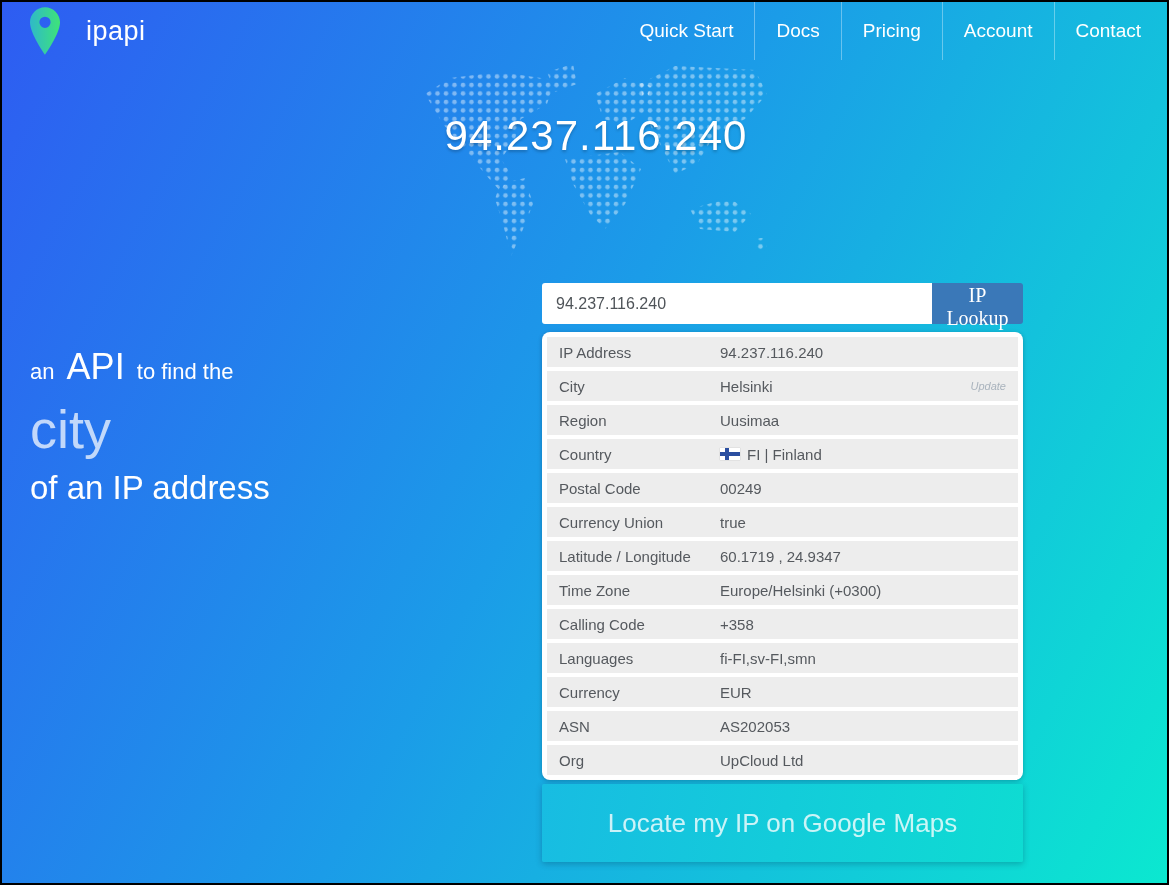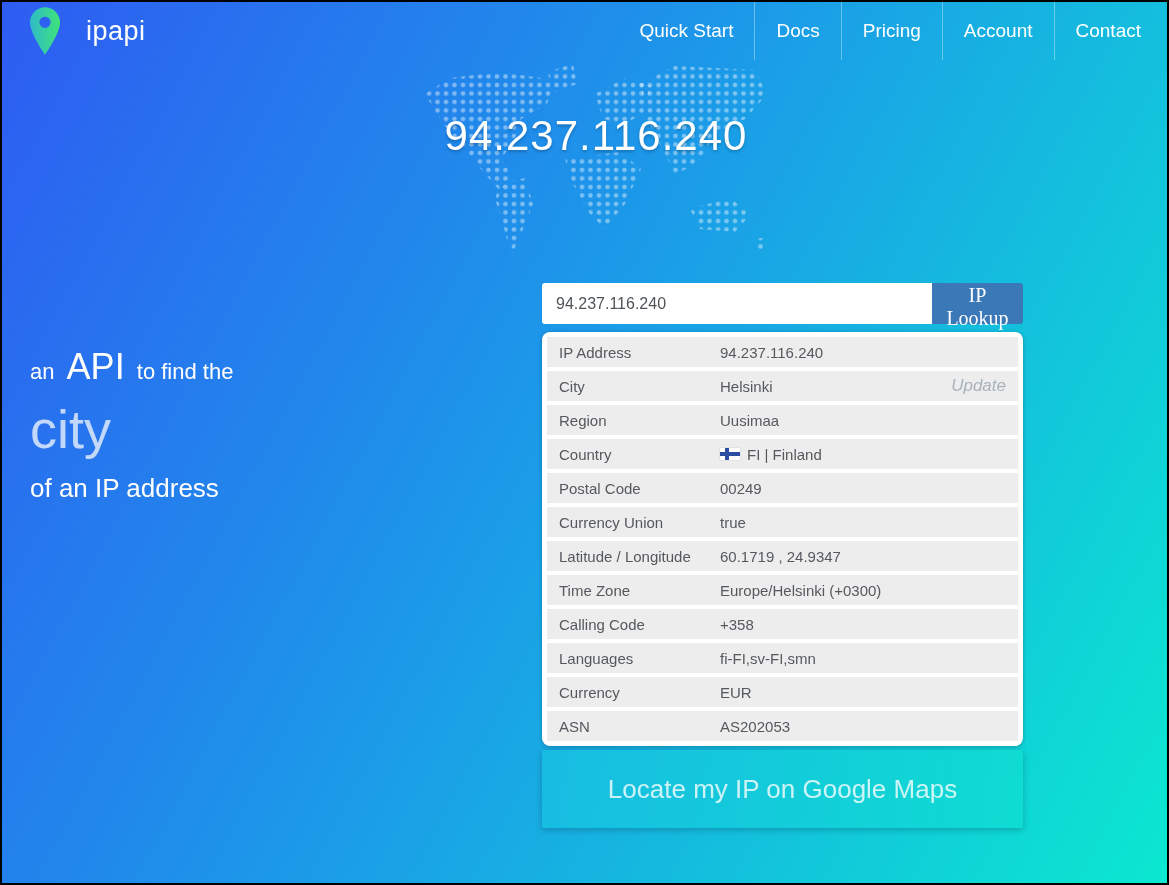--- a/index.html
+++ b/index.html
@@ -32,21 +32,21 @@
   .ip-overlay{
     position:absolute;left:423px;top:110px;width:342px;
     text-align:center;color:#fff;font-size:42px;letter-spacing:1px;
     text-shadow:0 2px 3px rgba(0,0,0,.22);
   }
   
   .tagline{position:absolute;left:28px;top:350px;color:#fff;}
   .tag-line1{font-size:22px;line-height:30px;}
   .tag-api{font-size:36px;margin:0 6px;}
   .tag-city{font-size:54px;line-height:56px;margin-top:14px;color:rgba(255,255,255,.72);}
-  .tag-line3{font-size:26px;line-height:34px;margin-top:14px;}
+  .tag-line3{font-size:33px;line-height:34px;margin-top:14px;}
   
   .lookup{position:absolute;left:540px;top:281px;width:481px;}
   .search-row{display:flex;height:41px;}
   .search-input{
     flex:1;height:100%;border:none;outline:none;
     border-radius:3px 0 0 3px;padding:0 0 0 14px;
     font-family:"Liberation Sans",sans-serif;font-size:16px;color:#4f5459;
     box-sizing:border-box;
   }
   .lookup-btn{
@@ -59,21 +59,21 @@
     margin-top:8px;background:#fff;padding:5px;border-radius:8px;
     box-shadow:0 1px 4px rgba(0,20,50,.28);
   }
   .t-row{
     display:flex;align-items:center;height:30px;margin-bottom:4px;
     background:#ededed;padding:0 12px;font-size:15px;color:#55595e;
   }
   .t-row:last-child{margin-bottom:0;}
   .t-label{width:161px;flex-shrink:0;}
   .t-value-wrap{display:flex;align-items:center;}
-  .t-action{margin-left:auto;font-style:italic;font-size:17px;color:#a9b3bd;cursor:pointer;text-align:right;}
+  .t-action{margin-left:auto;font-style:italic;font-size:11px;color:#a9b3bd;cursor:pointer;text-align:right;}
   .flag{
     position:relative;display:inline-block;width:20px;height:12px;
     background:#fff;margin-right:7px;box-shadow:0 0 1px rgba(0,0,0,.25);
   }
   .flag-h{position:absolute;left:0;right:0;top:4px;height:4px;background:#2b4fa0;}
   .flag-v{position:absolute;top:0;bottom:0;left:5px;width:4px;background:#2b4fa0;}
   .maps-btn{
     margin-top:4px;height:78px;border:none;width:100%;cursor:pointer;
     display:flex;align-items:center;justify-content:center;
     background:linear-gradient(100deg,#18bce2 0%,#0edcd2 100%);
@@ -260,19 +260,27 @@
 
   <div class="t-row">
     <div class="t-label">ASN</div>
     <div class="t-value-wrap">
 
       <span>AS202053</span>
     </div>
 
   </div>
 
+  <div class="t-row">
+    <div class="t-label">Org</div>
+    <div class="t-value-wrap">
+
+      <span>UpCloud Ltd</span>
+    </div>
+
+  </div>
 </div>
     </div>
 
     <button class="maps-btn">Locate my IP on Google Maps</button>
   </div>
 
 </div>
 
 </body></html>

